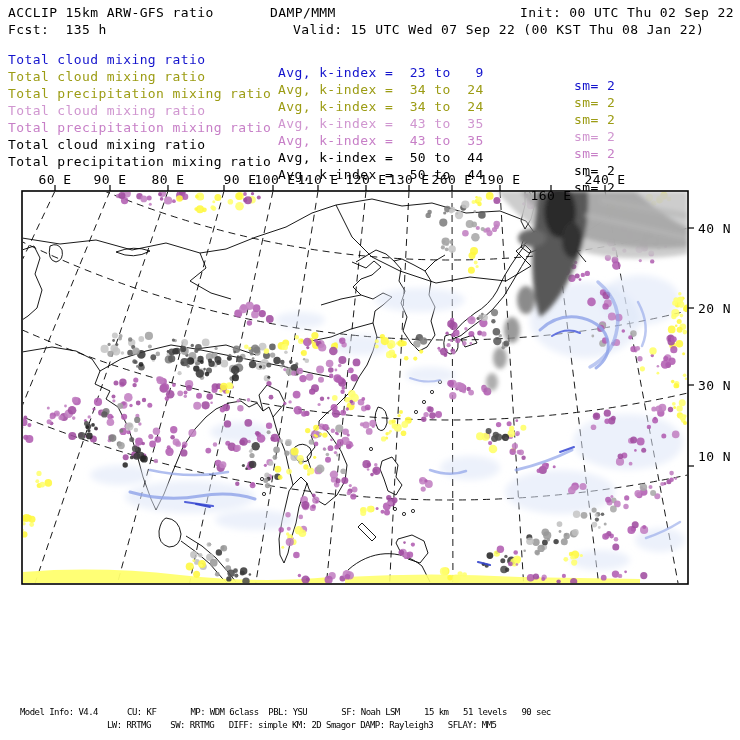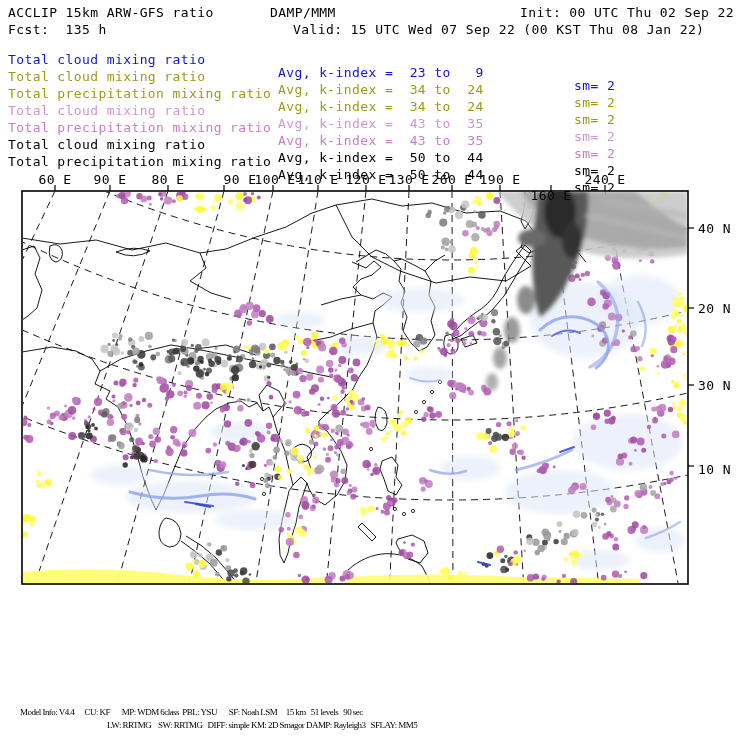--- a/index.html
+++ b/index.html
@@ -1,21 +1,21 @@
 <!DOCTYPE html>
 <html><head>
 <meta charset="utf-8">
 <style>
   html,body{margin:0;padding:0;background:#ffffff;width:740px;height:740px;overflow:hidden;
     font-family:"DejaVu Sans Mono",monospace;color:#000;}
   .abs{position:absolute;white-space:pre;}
   .hdr{font-size:13px;letter-spacing:.4px;line-height:13px;}
   .axlab{font-size:13px;letter-spacing:.4px;}
   .toplab{transform:translateX(-50%);}
-  .foot{font-size:9px;letter-spacing:-.55px;line-height:13px;font-family:Liberation Serif, serif;}
+  .foot{font-size:9px;letter-spacing:-.55px;line-height:13px;}
   #mapwrap{position:absolute;left:0;top:0;width:740px;height:740px;}
   svg{position:absolute;left:0;top:0;}
 </style>
 </head>
 <body>
 
 <div>
   <span class="abs hdr" style="left:8px;top:6px">ACCLIP 15km ARW-GFS ratio</span>
   <span class="abs hdr" style="left:270px;top:6px">DAMP/MMM</span>
   <span class="abs hdr" style="left:520px;top:6px">Init: 00 UTC Thu 02 Sep 22</span>
@@ -1312,19 +1312,19 @@
   <span class="abs axlab toplab" style="left:366px;top:172px">120 E</span>
   <span class="abs axlab toplab" style="left:409px;top:172px">130 E</span>
   <span class="abs axlab toplab" style="left:452px;top:172px">260 E</span>
   <span class="abs axlab toplab" style="left:500px;top:172px">190 E</span>
   <span class="abs axlab toplab" style="left:551px;top:188px">160 E</span>
   <span class="abs axlab toplab" style="left:605px;top:172px">240 E</span>
 
   <span class="abs axlab" style="left:698px;top:221px">40 N</span>
   <span class="abs axlab" style="left:698px;top:301px">20 N</span>
   <span class="abs axlab" style="left:698px;top:378px">30 N</span>
-  <span class="abs axlab" style="left:698px;top:462px">10 N</span>
+  <span class="abs axlab" style="left:698px;top:449px">10 N</span>
 </div>
 
 <div>
   <span class="abs foot" style="left:20px;top:706px">Model Info: V4.4      CU: KF       MP: WDM 6class  PBL: YSU       SF: Noah LSM     15 km   51 levels   90 sec</span>
   <span class="abs foot" style="left:107px;top:719px">LW: RRTMG    SW: RRTMG   DIFF: simple KM: 2D Smagor DAMP: Rayleigh3   SFLAY: MM5</span>
 </div>
 
 </body></html>

